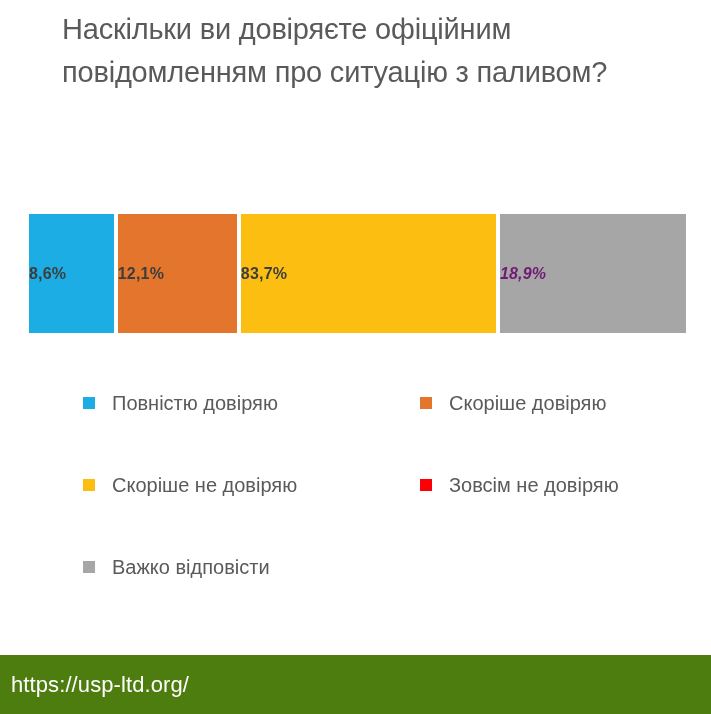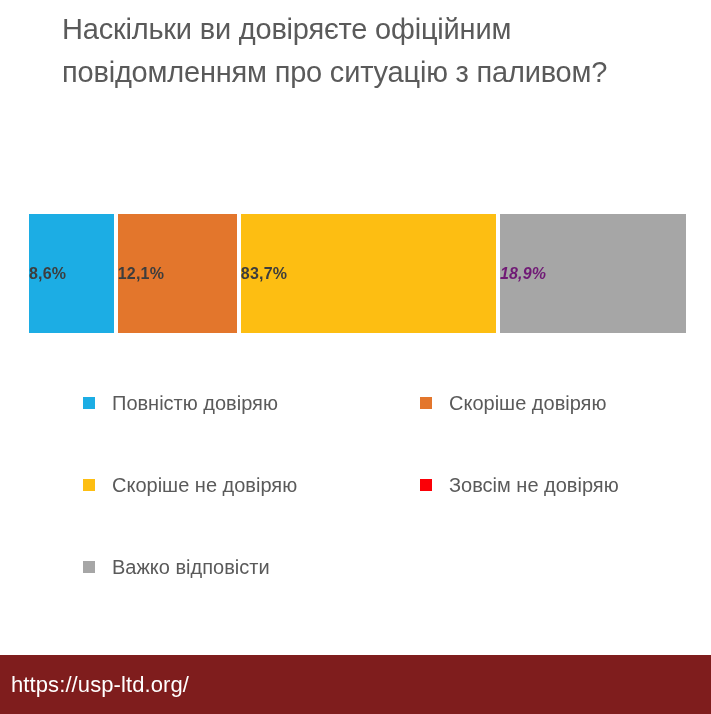--- a/index.html
+++ b/index.html
@@ -94,21 +94,21 @@
     white-space: nowrap;
   }
 
   
   .footer-bar {
     position: absolute;
     left: 0;
     top: 655px;
     width: 711px;
     height: 59px;
-    background: #7f1d1d;
+    background: #4d7c0f;
     display: flex;
     align-items: center;
   }
   .footer-url {
     margin-left: 11px;
     font-size: 22px;
     color: #ffffff;
     letter-spacing: 0.1px;
   }
 </style>

